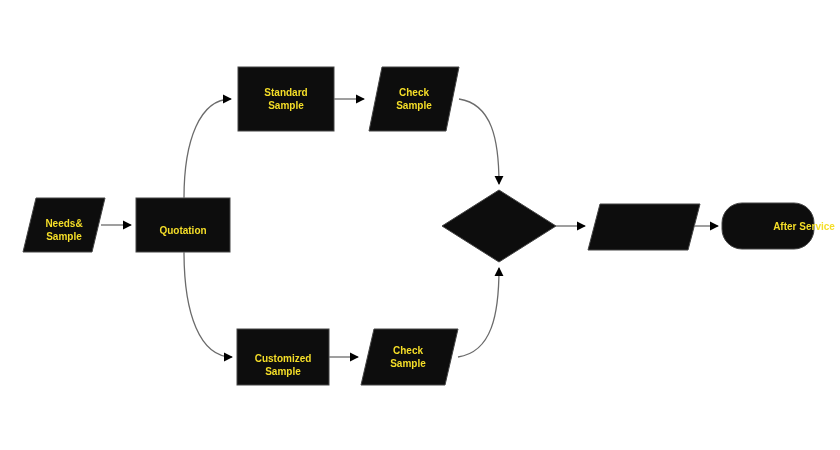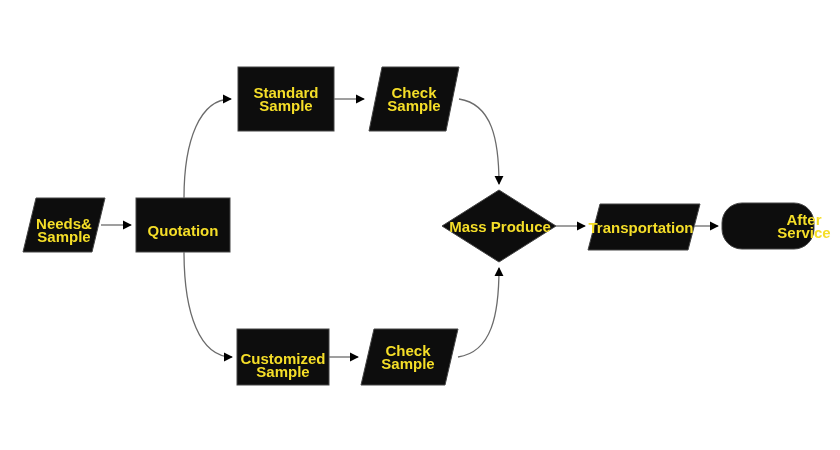--- a/index.html
+++ b/index.html
@@ -24,21 +24,21 @@
     left: 0;
     top: 0;
     width: 840px;
     height: 450px;
   }
   .node-label {
     position: absolute;
     color: #f5de28;
     font-family: "Liberation Sans", sans-serif;
     font-weight: bold;
-    font-size: 15px;
+    font-size: 10px;
     line-height: 13px;
     text-align: center;
     white-space: pre-line;
     pointer-events: none;
     display: flex;
     align-items: center;
     justify-content: center;
   }
   .lbl-needs      { left: 28px;  top: 198px; width: 72px;  height: 64px; }
   .lbl-quotation  { left: 136px; top: 198px; width: 94px;  height: 64px; }
@@ -103,17 +103,15 @@
 Sample</div>
   <div class="node-label lbl-quotation">Quotation</div>
   <div class="node-label lbl-standard">Standard
 Sample</div>
   <div class="node-label lbl-check-top">Check
 Sample</div>
   <div class="node-label lbl-customized">Customized
 Sample</div>
   <div class="node-label lbl-check-bot">Check
 Sample</div>
-  <div class="node-label lbl-mass">Mass Produce</div>
-  <div class="node-label lbl-transport">Transportation</div>
   <div class="node-label lbl-after">After Service</div>
 
 </div>
 
 </body></html>

